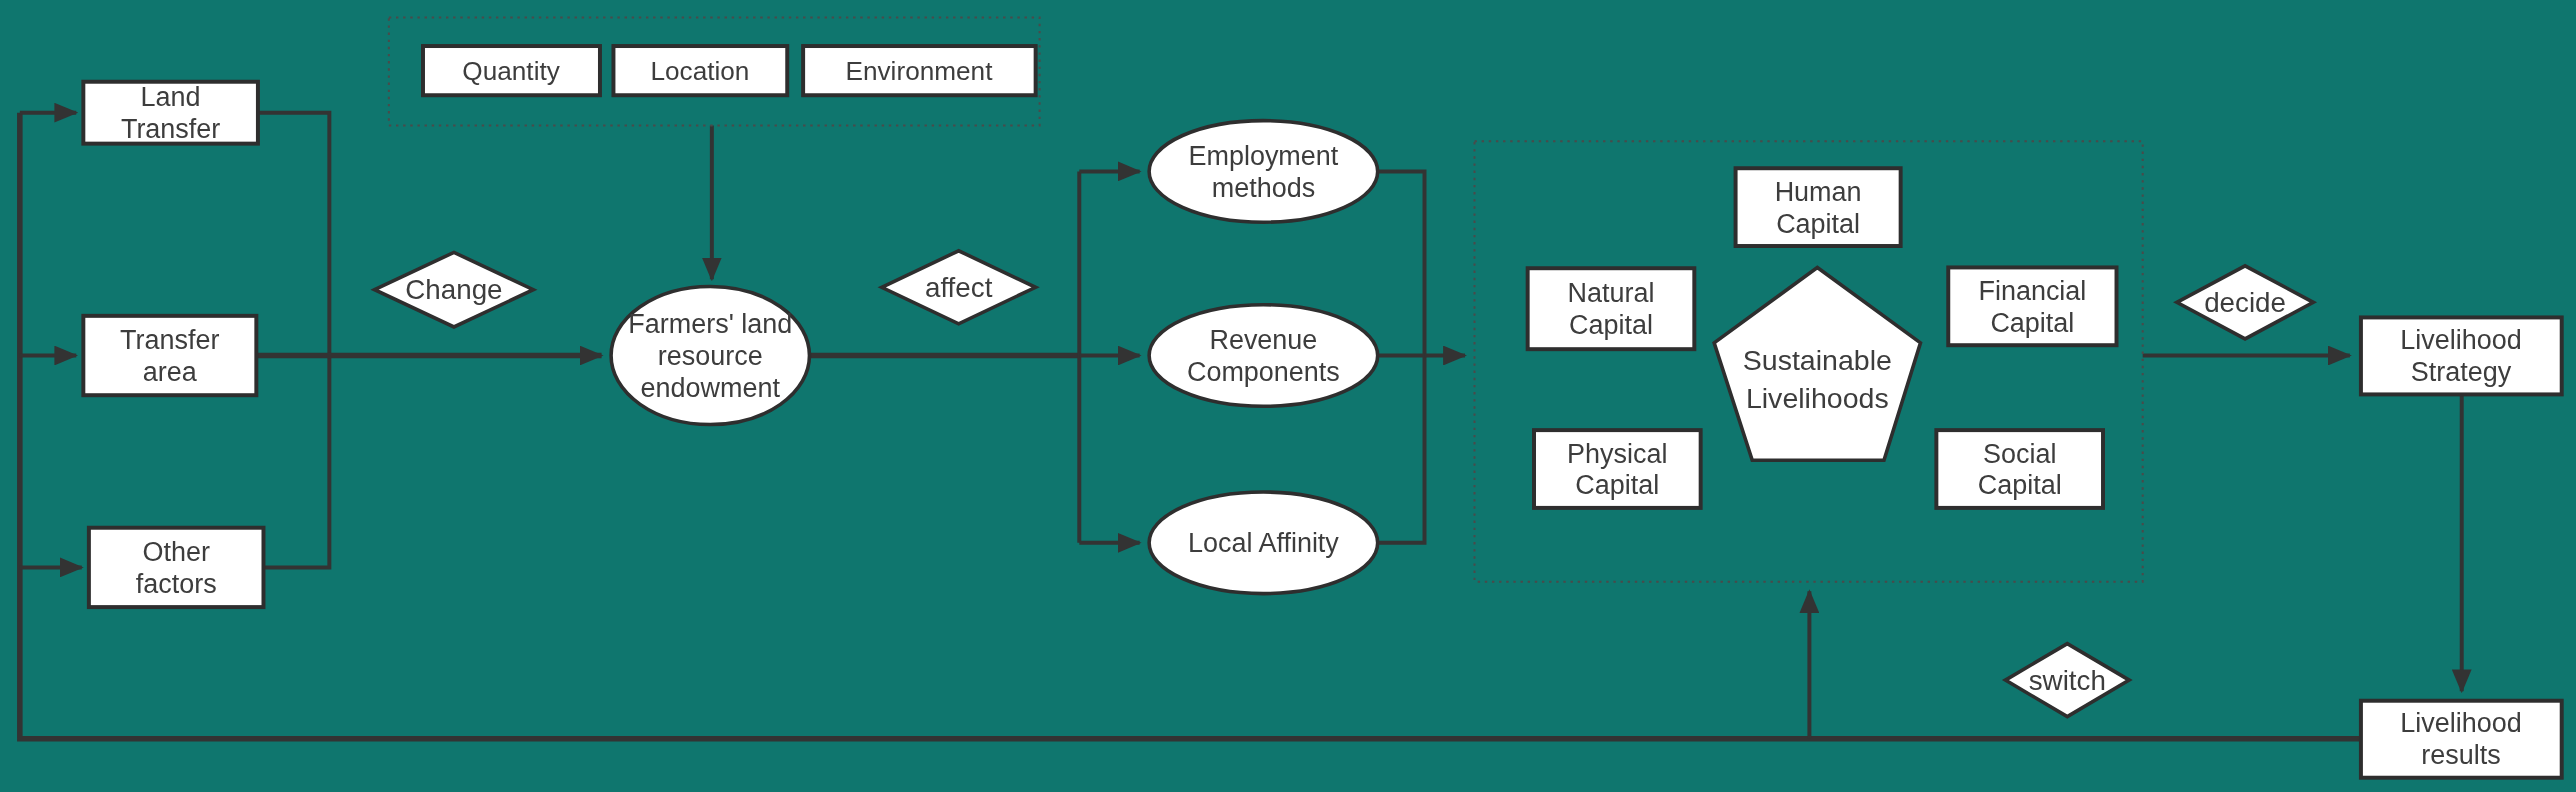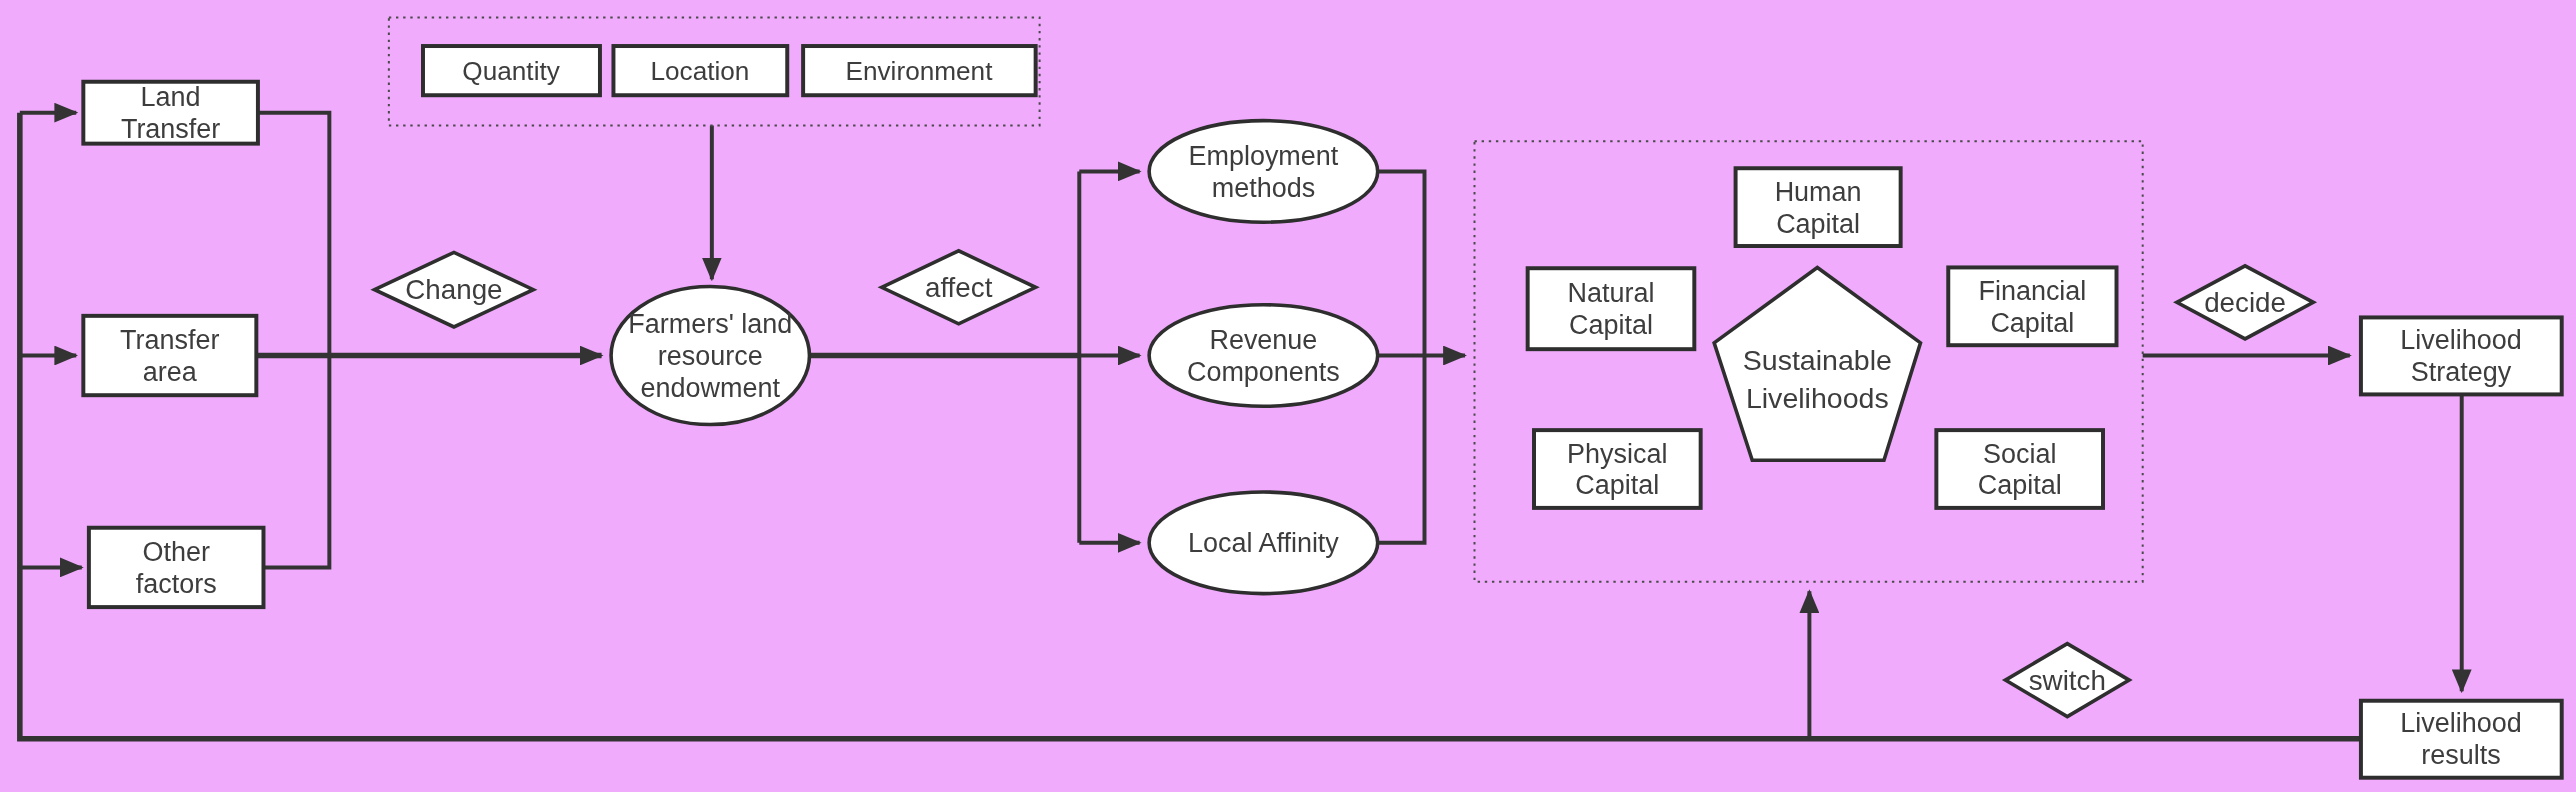--- a/index.html
+++ b/index.html
@@ -1,16 +1,16 @@
 <!DOCTYPE html>
 <html style="font-size:12.7px"><head>
 <meta charset="utf-8">
 <style>
   html,body{margin:0;padding:0;background:#ffffff;}
-  .stage{position:relative;width:2576px;height:792px;background:#f0abfc;overflow:hidden;}
+  .stage{position:relative;width:2576px;height:792px;background:#0f766e;overflow:hidden;}
   svg{display:block;}
   .edge{stroke:#333333;stroke-width:5;fill:none;}
   .edge.heavy{stroke-width:7;}
   .box{fill:#ffffff;stroke:#2e2e2e;stroke-width:5;}
   .ellipse{fill:#ffffff;stroke:#2e2e2e;stroke-width:4.5;}
   .diamond{fill:#ffffff;stroke:#2e2e2e;stroke-width:4.5;}
   .pentagon{fill:#ffffff;stroke:#2e2e2e;stroke-width:4.5;}
   .dotted{fill:none;stroke:#4a4a4a;stroke-width:2.5;stroke-dasharray:3 6;}
   .lbl{font-family:"Liberation Sans","DejaVu Sans",sans-serif;font-size:34px;fill:#3d3d3d;text-anchor:middle;}
   .lbl.small{font-size:33px;}

